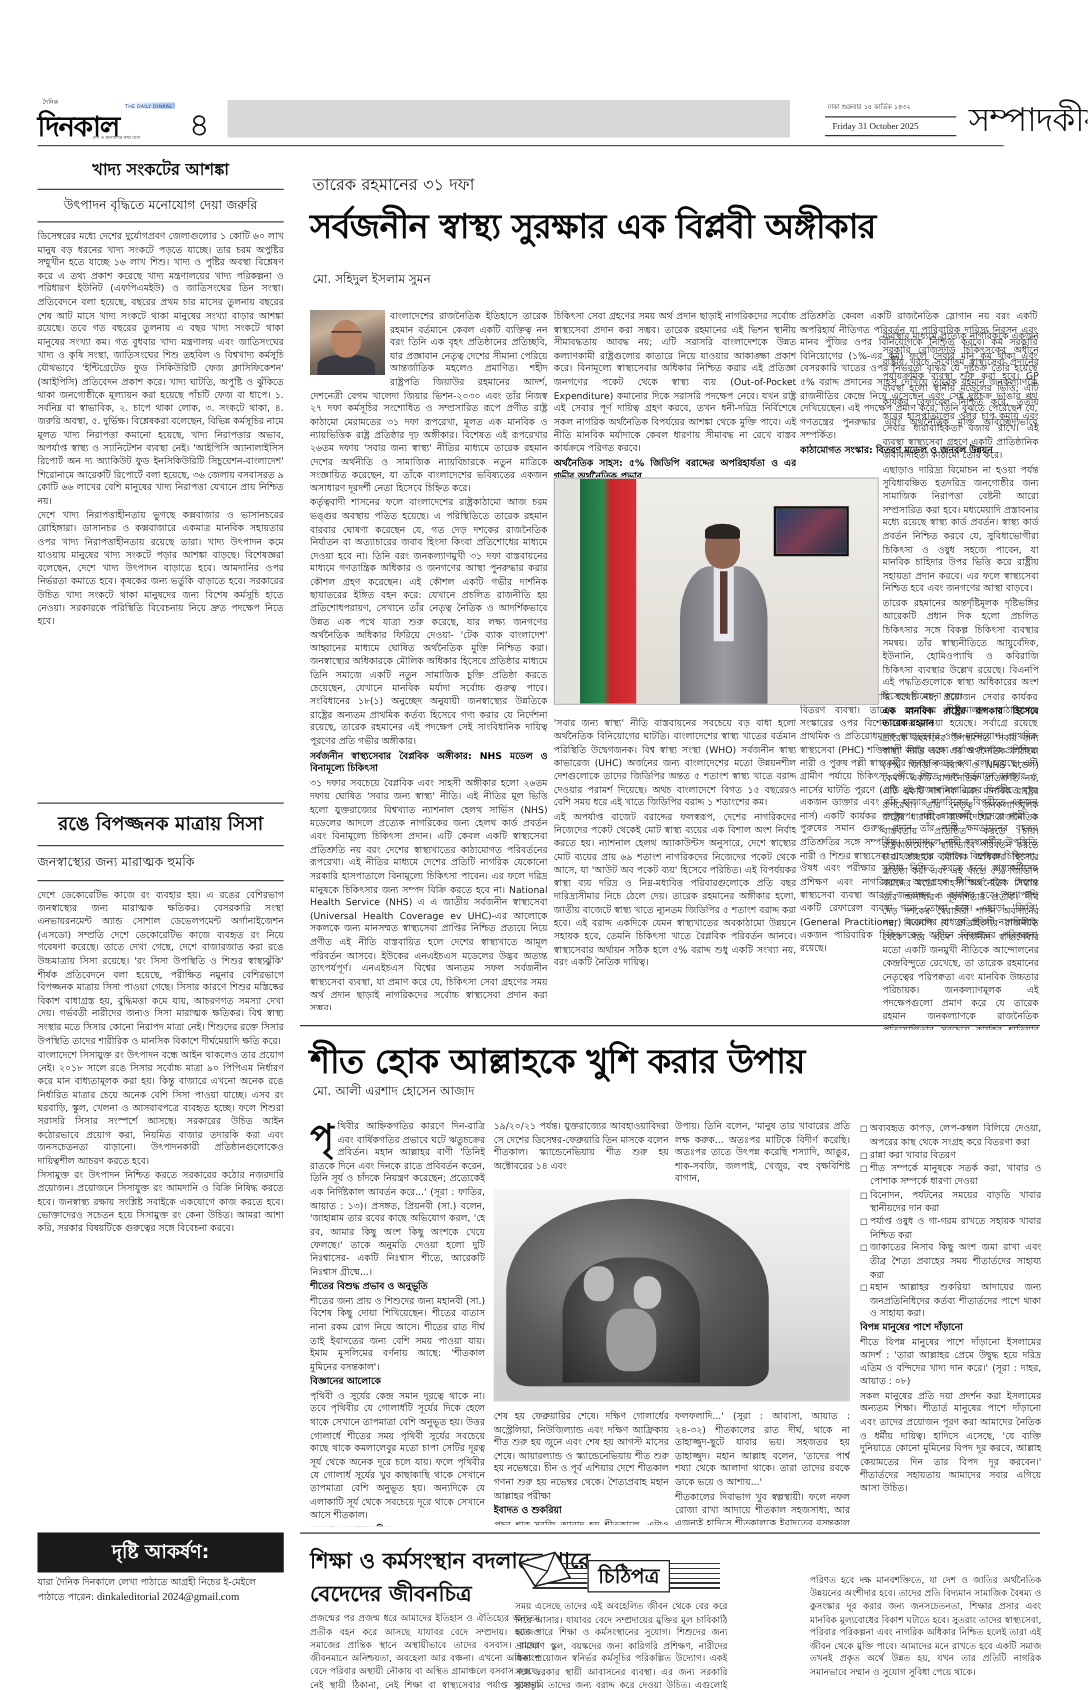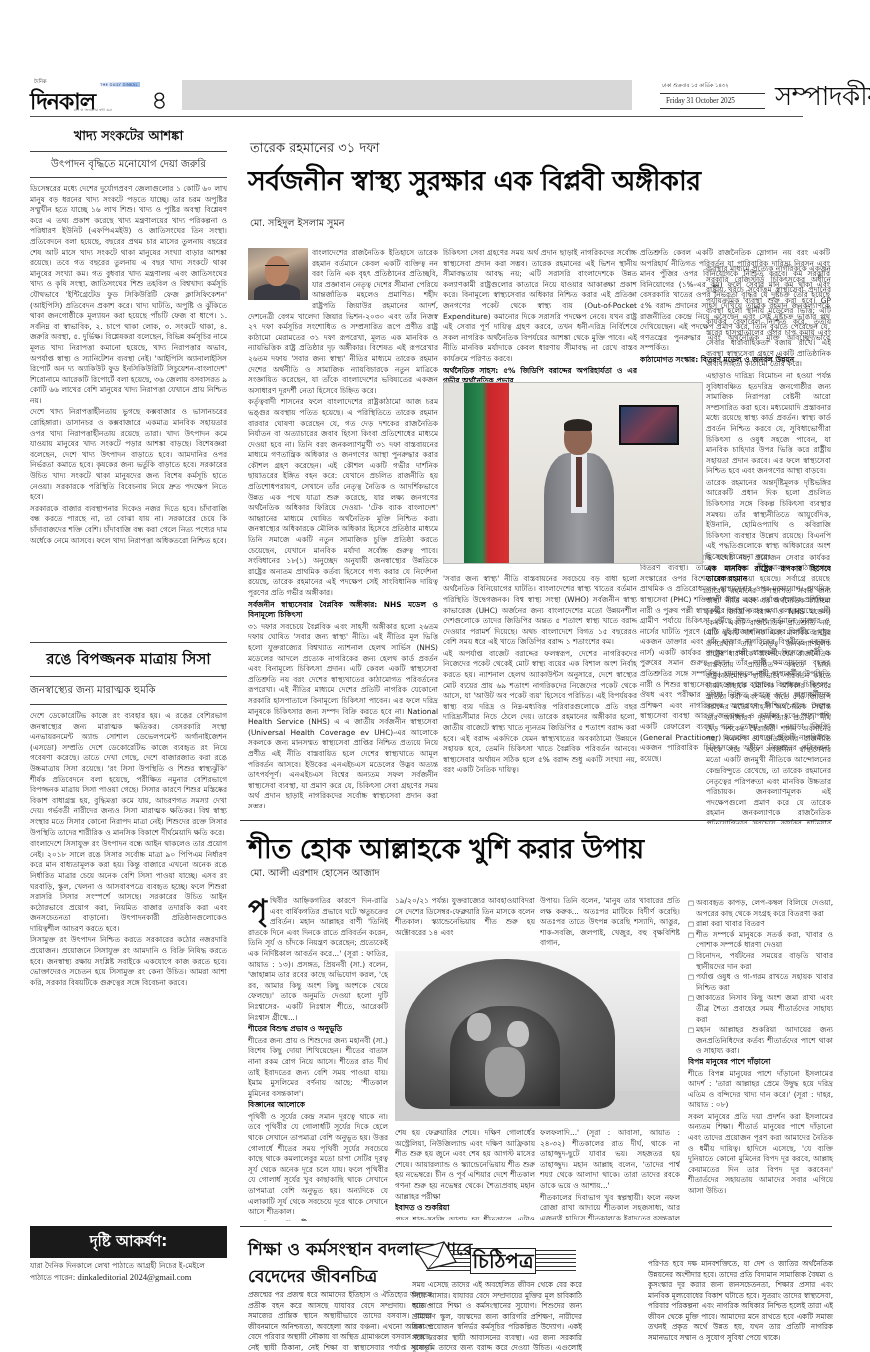--- a/index.html
+++ b/index.html
@@ -76,21 +76,21 @@
   .bul li { list-style: none; position: relative; padding-left: 8px; }
   .bul li::before { content: "\25A1"; position: absolute; left: 0; top: 0; font-size: 6.5px; }
 
   #rule-2 { left: 240px; top: 1178px; width: 592px; height: 1px; background: #333; }
 
   
   #letter-head { left: 248px; top: 1188px; width: 240px; font-size: 17px; font-weight: bold; line-height: 27px; color: #111; }
   #chithi-logo { left: 414px; top: 1188px; width: 160px; height: 42px; }
   .envelope { position: absolute; left: 0; top: 4px; width: 44px; height: 30px; }
   .chithi-lines { position: absolute; left: 12px; top: 14px; width: 150px; height: 22px; background: repeating-linear-gradient(180deg,#333 0 1.2px,transparent 1.2px 4px); }
-  .chithi-label { position: absolute; left: 56px; top: 12px; width: 66px; height: 26px; background: #fff; border: 1.2px solid #222; font-size: 20px; font-weight: bold; text-align: center; line-height: 24px; color: #111; }
+  .chithi-label { position: absolute; left: 56px; top: 12px; width: 66px; height: 26px; background: #fff; border: 1.2px solid #222; font-size: 16px; font-weight: bold; text-align: center; line-height: 24px; color: #111; }
 
   .ltxt { font-size: 7.2px; line-height: 10.5px; }
   .signature { font-size: 7.4px; line-height: 10.5px; color: #222; }
   .email-en { font-family: Liberation Mono, monospace; font-size: 8.2px; }
 </style>
 </head>
 <body>
 
 <div id="masthead" class="abs">
   <div class="logo">
@@ -108,21 +108,20 @@
   <span class="section-title">সম্পাদকীয়</span>
 </div>
 <div id="masthead-rule" class="abs"></div>
 
 <div id="left-col" class="abs">
   <div class="lhead">খাদ্য সংকটের আশঙ্কা</div>
   <div class="lsubhead">উৎপাদন বৃদ্ধিতে মনোযোগ দেয়া জরুরি</div>
   <div class="txt" style="height:450px;">
     <p>ডিসেম্বরের মধ্যে দেশের দুর্যোগপ্রবণ জেলাগুলোর ১ কোটি ৬০ লাখ মানুষ বড় ধরনের খাদ্য সংকটে পড়তে যাচ্ছে। তার চরম অপুষ্টির সম্মুখীন হতে যাচ্ছে ১৬ লাখ শিশু। খাদ্য ও পুষ্টির অবস্থা বিশ্লেষণ করে এ তথ্য প্রকাশ করেছে খাদ্য মন্ত্রণালয়ের খাদ্য পরিকল্পনা ও পরিধারণ ইউনিট (এফপিএমইউ) ও জাতিসংঘের তিন সংস্থা। প্রতিবেদনে বলা হয়েছে, বছরের প্রথম চার মাসের তুলনায় বছরের শেষ আট মাসে খাদ্য সংকটে থাকা মানুষের সংখ্যা বাড়ার আশঙ্কা রয়েছে। তবে গত বছরের তুলনায় এ বছর খাদ্য সংকটে থাকা মানুষের সংখ্যা কম। গত বুধবার খাদ্য মন্ত্রণালয় এবং জাতিসংঘের খাদ্য ও কৃষি সংস্থা, জাতিসংঘের শিশু তহবিল ও বিশ্বখাদ্য কর্মসূচি যৌথভাবে 'ইন্টিগ্রেটেড ফুড সিকিউরিটি ফেজ ক্লাসিফিকেশন' (আইপিসি) প্রতিবেদন প্রকাশ করে। খাদ্য ঘাটতি, অপুষ্টি ও ঝুঁকিতে থাকা জনগোষ্ঠীকে মূল্যায়ন করা হয়েছে পাঁচটি ফেজ বা ধাপে। ১. সর্বনিম্ন বা স্বাভাবিক, ২. চাপে থাকা লোক, ৩. সংকটে থাকা, ৪. জরুরি অবস্থা, ৫. দুর্ভিক্ষ। বিশ্লেষকরা বলেছেন, বিভিন্ন কর্মসূচির নামে মূলত খাদ্য নিরাপত্তা কমানো হয়েছে, খাদ্য নিরাপত্তার অভাব, অপর্যাপ্ত স্বাস্থ্য ও স্যানিটেশন ব্যবস্থা নেই। 'আইপিসি অ্যানালাইসিস রিপোর্ট অন দ্য অ্যাকিউট ফুড ইনসিকিউরিটি সিচুয়েশন-বাংলাদেশ' শিরোনামে আরেকটি রিপোর্টে বলা হয়েছে, ৩৬ জেলায় বসবাসরত ৯ কোটি ৬৬ লাখের বেশি মানুষের খাদ্য নিরাপত্তা যেখানে প্রায় নিশ্চিত নয়।</p>
     <p>দেশে খাদ্য নিরাপত্তাহীনতায় ভুগছে কক্সবাজার ও ভাসানচরের রোহিঙ্গারা। ডাসানচর ও কক্সবাজারে একমাত্র মানবিক সহায়তার ওপর খাদ্য নিরাপত্তাহীনতায় রয়েছে তারা। খাদ্য উৎপাদন কমে যাওয়ায় মানুষের খাদ্য সংকটে পড়ার আশঙ্কা বাড়ছে। বিশেষজ্ঞরা বলেছেন, দেশে খাদ্য উৎপাদন বাড়াতে হবে। আমদানির ওপর নির্ভরতা কমাতে হবে। কৃষকের জন্য ভর্তুকি বাড়াতে হবে। সরকারের উচিত খাদ্য সংকটে থাকা মানুষদের জন্য বিশেষ কর্মসূচি হাতে নেওয়া। সরকারকে পরিস্থিতি বিবেচনায় নিয়ে দ্রুত পদক্ষেপ নিতে হবে।</p>
-    <p>সরকারকে বাজার ব্যবস্থাপনার দিকেও নজর দিতে হবে। চাঁদাবাজি বন্ধ করতে পারছে না, তা বোঝা যায় না। সরকারের চেয়ে কি চাঁদাবাজদের শক্তি বেশি। চাঁদাবাজি বন্ধ করা গেলে নিত্য পণ্যের দাম অর্ধেকে নেমে আসবে। ফলে খাদ্য নিরাপত্তা অধিকতরো নিশ্চিত হবে।</p>
   </div>
   <div class="lhead2">রঙে বিপজ্জনক মাত্রায় সিসা</div>
   <div class="lsubhead2">জনস্বাস্থ্যের জন্য মারাত্মক হুমকি</div>
   <div class="txt" style="height:505px;">
     <p>দেশে ডেকোরেটিভ কাজে রং ব্যবহার হয়। এ রঙের বেশিরভাগ জনস্বাস্থ্যের জন্য মারাত্মক ক্ষতিকর। বেসরকারি সংস্থা এনভায়রনমেন্ট অ্যান্ড সোশাল ডেভেলপমেন্ট অর্গানাইজেশন (এসডো) সম্প্রতি দেশে ডেকোরেটিভ কাজে ব্যবহৃত রং নিয়ে গবেষণা করেছে। তাতে দেখা গেছে, দেশে বাজারজাত করা রঙে উচ্চমাত্রায় সিসা রয়েছে। 'রং সিসা উপস্থিতি ও শিশুর স্বাস্থ্যঝুঁকি' শীর্ষক প্রতিবেদনে বলা হয়েছে, পরীক্ষিত নমুনার বেশিরভাগে বিপজ্জনক মাত্রায় সিসা পাওয়া গেছে। সিসার কারণে শিশুর মস্তিষ্কের বিকাশ বাধাগ্রস্ত হয়, বুদ্ধিমত্তা কমে যায়, আচরণগত সমস্যা দেখা দেয়। গর্ভবতী নারীদের জন্যও সিসা মারাত্মক ক্ষতিকর। বিশ্ব স্বাস্থ্য সংস্থার মতে সিসার কোনো নিরাপদ মাত্রা নেই। শিশুদের রক্তে সিসার উপস্থিতি তাদের শারীরিক ও মানসিক বিকাশে দীর্ঘমেয়াদি ক্ষতি করে।</p>
     <p>বাংলাদেশে সিসাযুক্ত রং উৎপাদন বন্ধে আইন থাকলেও তার প্রয়োগ নেই। ২০১৮ সালে রঙে সিসার সর্বোচ্চ মাত্রা ৯০ পিপিএম নির্ধারণ করে মান বাধ্যতামূলক করা হয়। কিন্তু বাজারে এখনো অনেক রঙে নির্ধারিত মাত্রার চেয়ে অনেক বেশি সিসা পাওয়া যাচ্ছে। এসব রং ঘরবাড়ি, স্কুল, খেলনা ও আসবাবপত্রে ব্যবহৃত হচ্ছে। ফলে শিশুরা সরাসরি সিসার সংস্পর্শে আসছে। সরকারের উচিত আইন কঠোরভাবে প্রয়োগ করা, নিয়মিত বাজার তদারকি করা এবং জনসচেতনতা বাড়ানো। উৎপাদনকারী প্রতিষ্ঠানগুলোকেও দায়িত্বশীল আচরণ করতে হবে।</p>
     <p>সিসামুক্ত রং উৎপাদন নিশ্চিত করতে সরকারের কঠোর নজরদারি প্রয়োজন। প্রয়োজনে সিসাযুক্ত রং আমদানি ও বিক্রি নিষিদ্ধ করতে হবে। জনস্বাস্থ্য রক্ষায় সংশ্লিষ্ট সবাইকে একযোগে কাজ করতে হবে। ভোক্তাদেরও সচেতন হয়ে সিসামুক্ত রং কেনা উচিত। আমরা আশা করি, সরকার বিষয়টিকে গুরুত্বের সঙ্গে বিবেচনা করবে।</p>
   </div>
   <div class="notice">দৃষ্টি আকর্ষণ:</div>
   <div class="notice-text">

